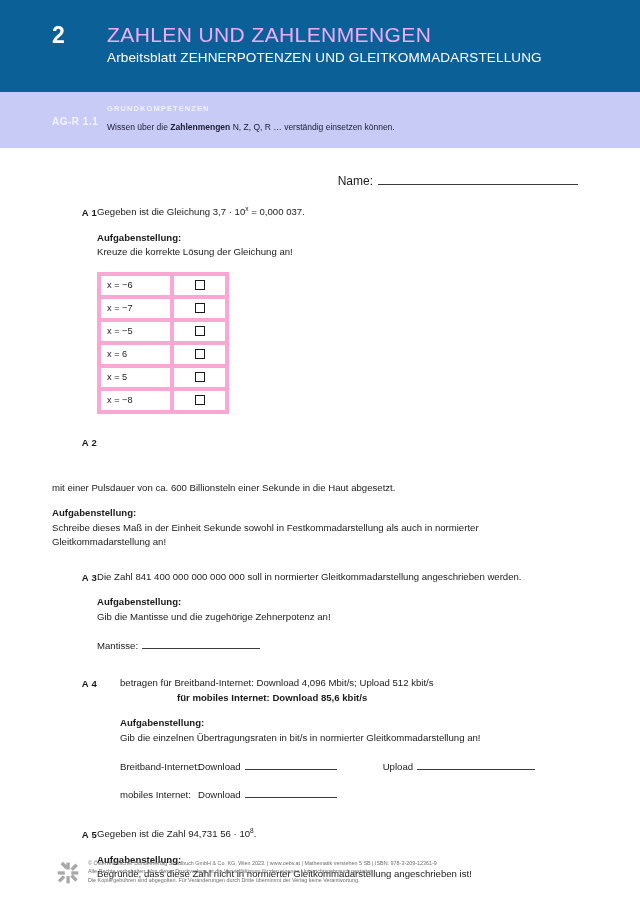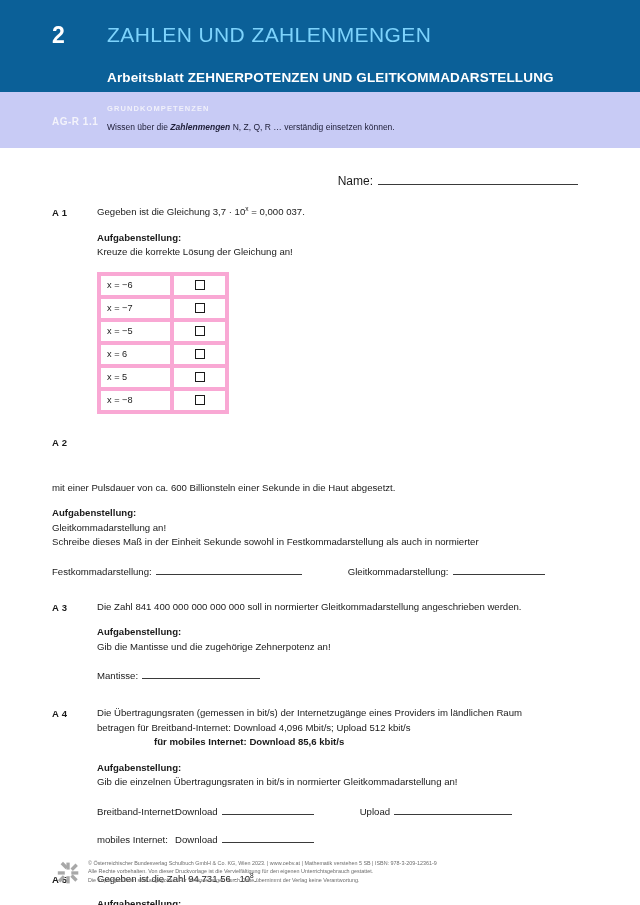--- a/index.html
+++ b/index.html
@@ -31,34 +31,34 @@
   .chapter-number {
     color: #ffffff;
     font-size: 23px;
     font-weight: bold;
     line-height: 26px;
     width: 55px;
     flex: 0 0 55px;
   }
   .title-block { flex: 1 1 auto; }
   .chapter-title {
-    color: #7dd3fc;
+    color: #f0abfc;
     font-size: 21px;
     font-weight: normal;
     letter-spacing: 0.4px;
     line-height: 25px;
     white-space: nowrap;
   }
   .worksheet-title {
     color: #ffffff;
     font-size: 13.5px;
-    font-weight: bold;
+    font-weight: normal;
     letter-spacing: 0.15px;
     line-height: 17px;
-    margin-top: 22px;
+    margin-top: 2px;
     white-space: nowrap;
   }
 
   
   .header-lav {
     background: #c8cbf5;
     height: 56px;
     position: relative;
   }
   .lav-inner {
@@ -83,21 +83,21 @@
     font-weight: bold;
     letter-spacing: 1.1px;
     line-height: 11px;
   }
   .comp-desc {
     color: #20203a;
     font-size: 8.5px;
     line-height: 12px;
     margin-top: 7px;
   }
-  .comp-desc b { font-weight: bold; font-style: italic; }
+  .comp-desc b { font-weight: bold; }
 
   
   .name-row {
     display: flex;
     justify-content: flex-end;
     align-items: baseline;
     padding: 26px 62px 0 0;
     font-size: 12px;
   }
   .name-label { margin-right: 5px; }
@@ -117,38 +117,39 @@
     align-items: flex-start;
   }
   .ex-num {
     width: 45px;
     flex: 0 0 45px;
     font-size: 9.5px;
     font-weight: bold;
     line-height: 14px;
     padding-top: 1px;
     letter-spacing: 0.3px;
+    text-align: right;
   }
   .ex-body {
     flex: 1 1 auto;
     font-size: 9.6px;
     line-height: 14.5px;
   }
   .ex-body p { margin: 0; }
   .task-label {
     font-weight: bold;
     margin-top: 11px !important;
   }
   .indent-extra { padding-left: 57px; font-weight: bold; }
 
   
   .ex-a1 { margin-top: 17px; }
   .ex-a2 { margin-top: 21px; flex-direction: column; }
   .ex-a3 { margin-top: 20px; }
-  .ex-a4 { margin-top: 22px; }
+  .ex-a4 { margin-top: 22px; gap: 23px; }
   .ex-a5 { margin-top: 24px; }
 
   
   .answer-table {
     border-collapse: collapse;
     margin-top: 12px;
     table-layout: fixed;
   }
   .answer-table td {
     border: 4px solid #f9a8d4;
@@ -283,34 +284,23 @@
         </tbody>
       </table>
     </div>
   </div>
 
   <div class="ex ex-a2">
     <div class="ex-num">A 2</div>
     <div class="ex-body">
       <p>mit einer Pulsdauer von ca. 600 Billionsteln einer Sekunde in die Haut abgesetzt.</p>
       <p class="task-label">Aufgabenstellung:</p>
+      <p>Schreibe dieses Maß in der Einheit Sekunde sowohl in Festkommadarstellung als auch in normierter</p>
       <p>Gleitkommadarstellung an!</p>
-      <p>Schreibe dieses Maß in der Einheit Sekunde sowohl in Festkommadarstellung als auch in normierter</p>
-
-      <div class="ans-row">
-        <span class="ans-seg">
-          <span class="lbl">Festkommadarstellung:</span>
-          <span class="rule rule-l"></span>
-        </span>
-        <span class="gap-wide"></span>
-        <span class="ans-seg">
-          <span class="lbl">Gleitkommadarstellung:</span>
-          <span class="rule rule-s"></span>
-        </span>
-      </div>
+
     </div>
   </div>
 
   <div class="ex ex-a3">
     <div class="ex-num">A 3</div>
     <div class="ex-body">
       <p>Die Zahl 841 400 000 000 000 000 soll in normierter Gleitkommadarstellung angeschrieben werden.</p>
       <p class="task-label">Aufgabenstellung:</p>
       <p>Gib die Mantisse und die zugehörige Zehnerpotenz an!</p>
 
@@ -320,21 +310,20 @@
           <span class="rule rule-m"></span>
         </span>
         <span class="gap-wide"></span>
       </div>
     </div>
   </div>
 
   <div class="ex ex-a4">
     <div class="ex-num">A 4</div>
     <div class="ex-body">
-      <p>Die Übertragungsraten (gemessen in bit/s) der Internetzugänge eines Providers im ländlichen Raum</p>
       <p>betragen für Breitband-Internet: Download 4,096 Mbit/s; Upload 512 kbit/s</p>
       <p class="indent-extra">für mobiles Internet:    Download 85,6 kbit/s</p>
       <p class="task-label">Aufgabenstellung:</p>
       <p>Gib die einzelnen Übertragungsraten in bit/s in normierter Gleitkommadarstellung an!</p>
 
       <div class="ans-row">
         <span class="ans-seg">
           <span class="lbl fixed-w-lbl">Breitband-Internet:</span>
           <span class="lbl">Download</span>
           <span class="rule rule-s"></span>

